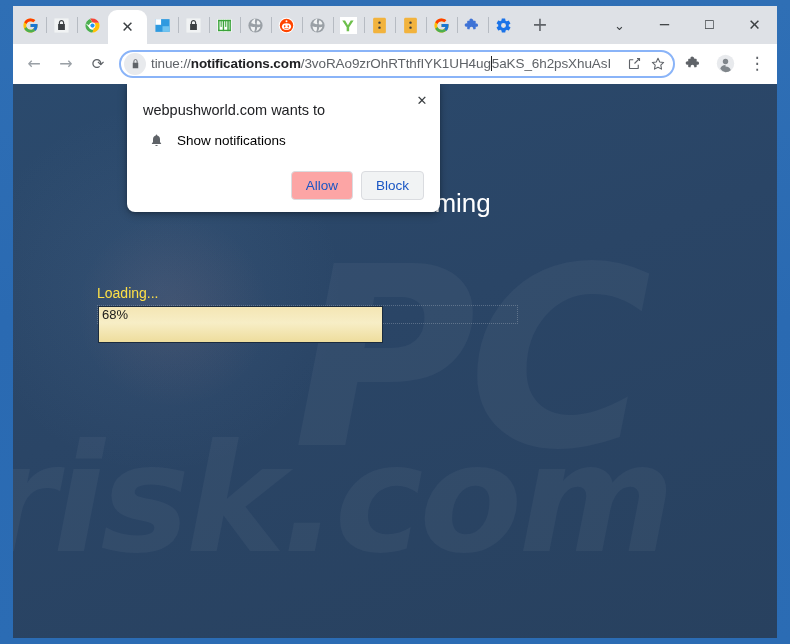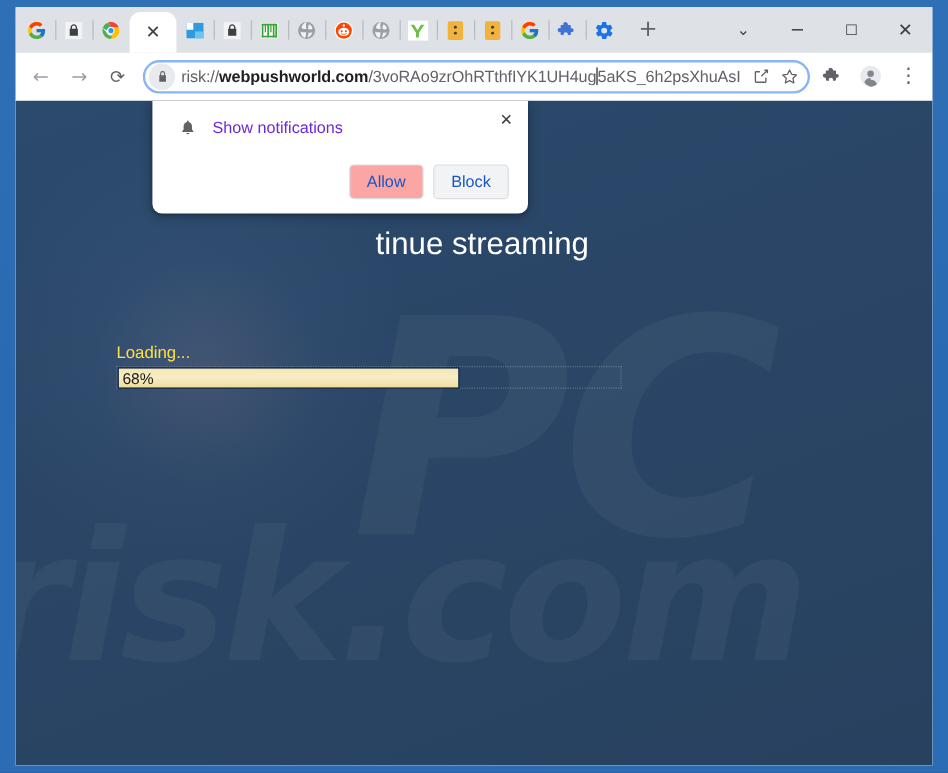--- a/index.html
+++ b/index.html
@@ -229,25 +229,25 @@
     position: relative;
     margin-top: 2px;
     width: 421px;
     height: 19px;
     border: 1px dotted rgba(255,255,255,0.22);
     background: transparent;
   }
   #progress-fill {
     position: absolute;
     left: 0; top: 0;
-    height: 18px;
+    height: 37px;
     background: linear-gradient(180deg,#f4e6b4 0%, #f7eec6 45%, #eedd9d 100%);
     border: 1px solid #1b2b3e;
     display: flex;
-    align-items: flex-end;
+    align-items: flex-start;
   }
   #progress-pct {
     font-size: 13px;
     color: #1a1a1a;
     padding-left: 3px;
     font-family: "Liberation Sans", sans-serif;
   }
 
   
   #perm-dialog {
@@ -278,21 +278,21 @@
   }
   #perm-row {
     display: flex;
     align-items: center;
     gap: 13px;
     margin-left: 6px;
     margin-bottom: 22px;
   }
   #perm-row .lbl {
     font-size: 13.5px;
-    color: #6d28d9;
+    color: #000000;
     font-family: "Liberation Sans", sans-serif;
   }
   #perm-actions {
     display: flex;
     justify-content: flex-end;
     gap: 8px;
     margin-bottom: 2px;
   }
   .pbtn {
     min-width: 62px;
@@ -466,21 +466,21 @@
       <div class="navbtn">←</div>
       <div class="navbtn">→</div>
       <div class="navbtn reload">⟳</div>
 
       <div id="omnibox">
         <div id="lock-chip">
           <svg width="11" height="12" viewBox="0 0 24 24">
             <path fill="#5f6368" d="M12 1.5a4.5 4.5 0 00-4.5 4.5v3H6v12h12v-12h-1.5V6A4.5 4.5 0 0012 1.5zm0 2A2.5 2.5 0 0114.5 6v3h-5V6A2.5 2.5 0 0112 3.5z"></path>
           </svg>
         </div>
-        <div id="urltext"><span>risk://</span><span class="host">webpushworld.com</span><span>/3voRAo9zrOhRTthfIYK1UH4ug</span><span id="caret"></span><span>5aKS_6h2psXhuAsI</span></div>
+        <div id="urltext"><span>tinue://</span><span class="host">notifications.com</span><span>/3voRAo9zrOhRTthfIYK1UH4ug</span><span id="caret"></span><span>5aKS_6h2psXhuAsI</span></div>
         <div class="omni-icon">
           <svg width="15" height="15" viewBox="0 0 24 24">
             <path fill="none" stroke="#5f6368" stroke-width="1.8" d="M16 4h4v4M20 4l-8 8M18 14v5a1 1 0 01-1 1H5a1 1 0 01-1-1V7a1 1 0 011-1h5"></path>
           </svg>
         </div>
         <div class="omni-icon">
           <svg width="16" height="16" viewBox="0 0 24 24">
             <path fill="none" stroke="#5f6368" stroke-width="1.6" stroke-linejoin="round" d="M12 3.5l2.6 5.4 5.9.8-4.3 4.1 1.1 5.9-5.3-2.9-5.3 2.9 1.1-5.9L3.5 9.7l5.9-.8z"></path>
           </svg>
         </div>
@@ -517,20 +517,21 @@
         <div id="loading-label">Loading...</div>
         <div id="progress-outer">
           <div id="progress-fill" style="width: 68%;">
             <span id="progress-pct">68%</span>
           </div>
         </div>
       </div>
 
       <div id="perm-dialog">
         <div id="perm-close">✕</div>
+        <div id="perm-title">webpushworld.com wants to</div>
         <div id="perm-row">
           <svg width="15" height="17" viewBox="0 0 24 24">
             <path fill="#5f6368" d="M12 2.2c-.6 0-1.1.5-1.1 1.1v.8C8.3 4.6 6.4 7 6.4 9.8v4.4l-1.8 2.4v1.1h14.8v-1.1l-1.8-2.4V9.8c0-2.8-1.9-5.2-4.5-5.7v-.8c0-.6-.5-1.1-1.1-1.1zM9.8 19a2.3 2.3 0 004.4 0H9.8z"></path>
           </svg>
           <span class="lbl">Show notifications</span>
         </div>
         <div id="perm-actions">
           <div class="pbtn">Allow</div>
           <div class="pbtn hovered">Block</div>
         </div>

